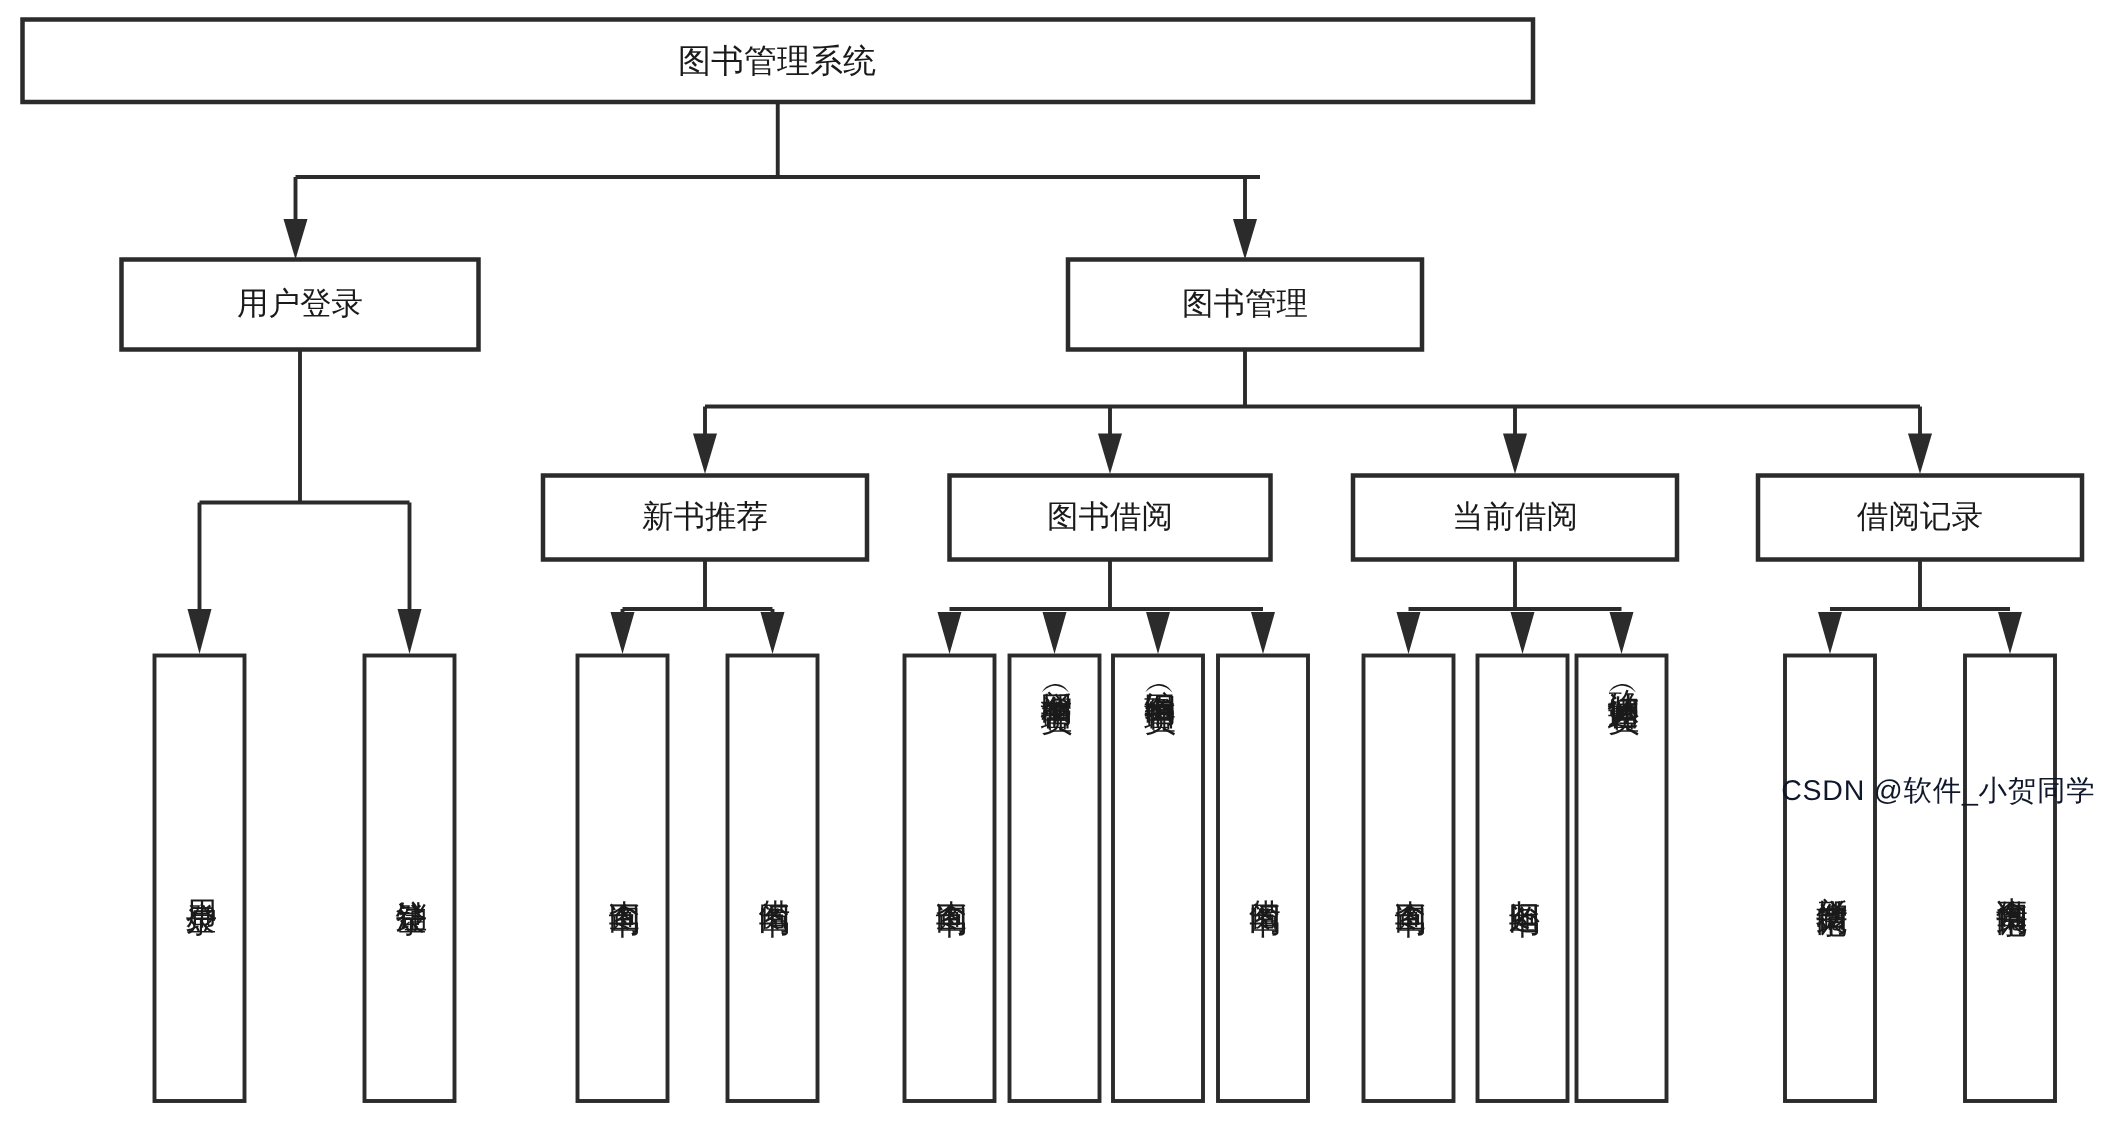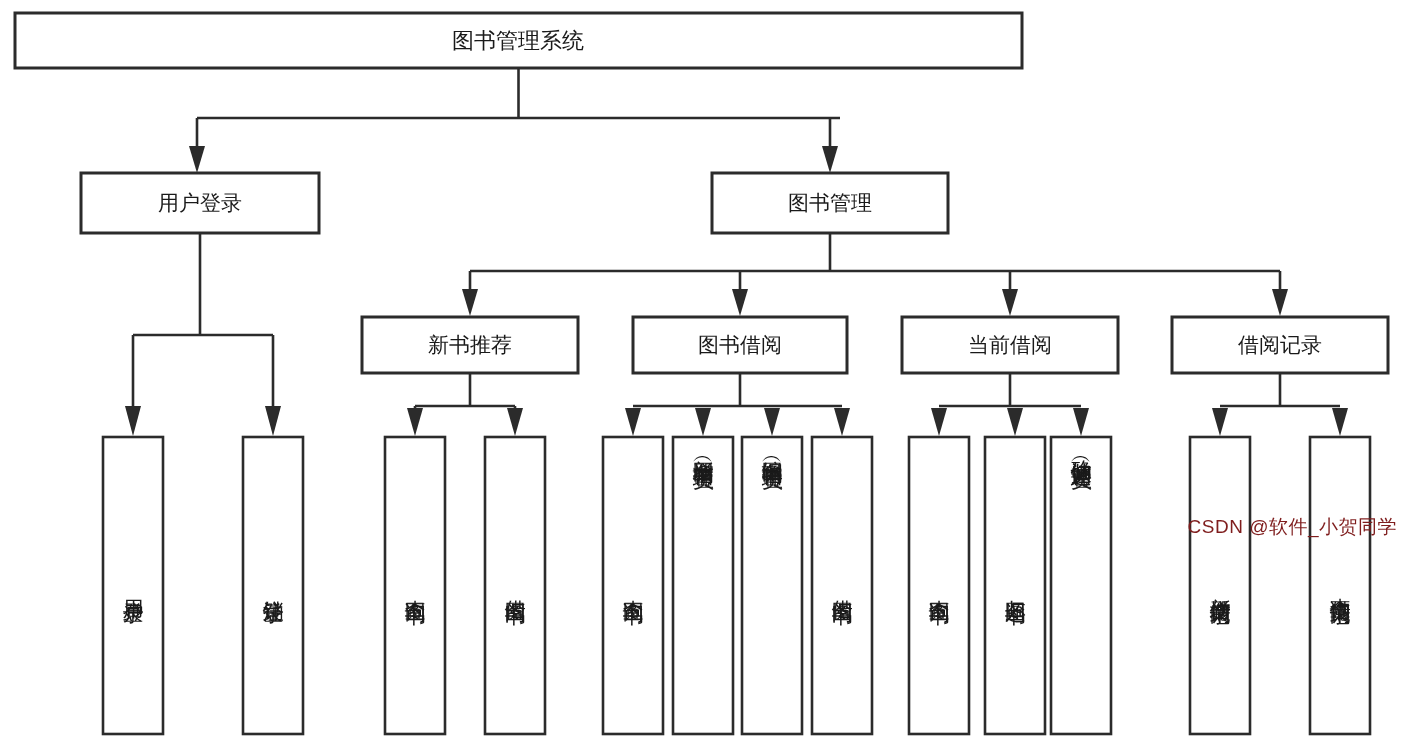--- a/index.html
+++ b/index.html
@@ -77,21 +77,21 @@
     color: #1a1a1a;
     white-space: nowrap;
     text-align: center;
   }
   .watermark {
     position: absolute;
     right: 8px;
     bottom: 4px;
     font-family: "Liberation Sans", "DejaVu Sans", sans-serif;
     font-size: 19px;
-    color: #7f1d1d;
+    color: #0f172a;
     letter-spacing: 0.5px;
     white-space: nowrap;
   }
 </style>
 </head>
 <body>
 
 <div id="diagram-root">
 
   <svg class="diagram-canvas" viewBox="0 0 1405 747">

